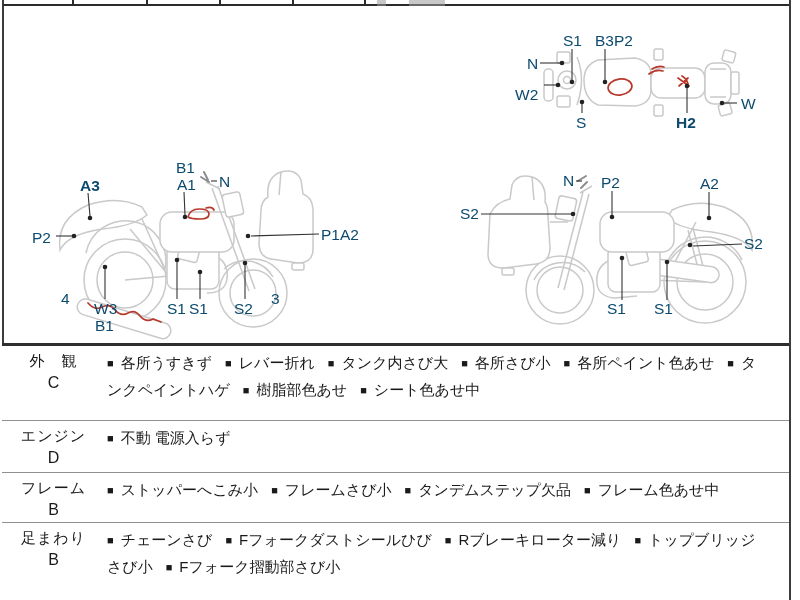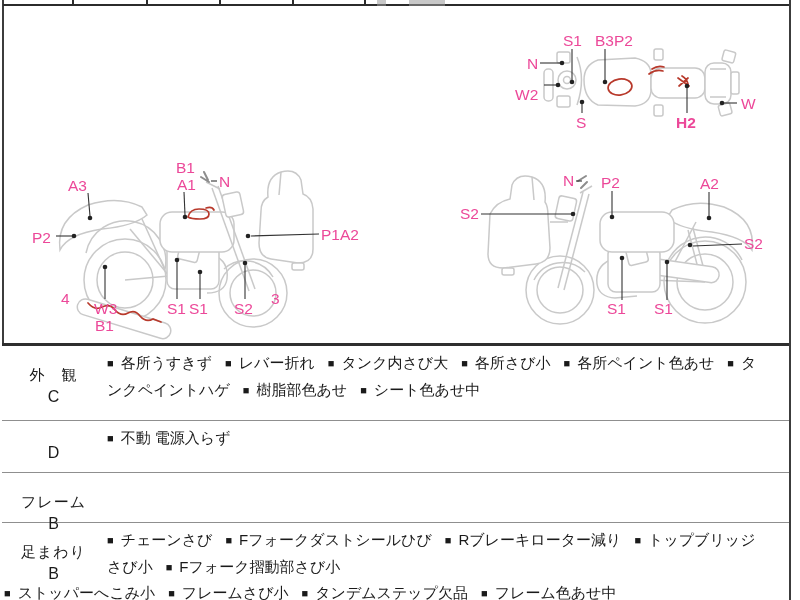--- a/index.html
+++ b/index.html
@@ -11,30 +11,30 @@
   .side-border { position:absolute; top:0; bottom:0; width:2px; background:#3c3c3c; }
   .side-border.left { left:2px; }
   .side-border.right { left:789px; }
 
   
   .top-line { position:absolute; left:3px; width:786px; top:4px; height:2px; background:#2b2b2b; }
   .top-tick { position:absolute; top:0; width:2px; height:5px; background:#2b2b2b; }
   .top-frag { position:absolute; top:0; height:6px; background:#9a9a9a; opacity:.55; }
 
   .diagram { position:absolute; }
-  .dlabel { position:absolute; font-size:15.5px; line-height:1.05; color:#ec4899; white-space:nowrap; }
+  .dlabel { position:absolute; font-size:15.5px; line-height:1.05; color:#0c4a6e; white-space:nowrap; }
 
   
   .insp { position:absolute; left:2px; top:343px; width:787px; border-top:3px solid #2e2e2e; background:#fff; }
   .insp-row { display:flex; border-bottom:1px solid #8f8f8f; }
   .insp-row:nth-of-type(1) { height:75px; }
   .insp-row:nth-of-type(2) { height:52px; }
-  .insp-row:nth-of-type(3) { height:50px;flex-direction:column; }
+  .insp-row:nth-of-type(3) { height:50px; }
   .insp-row:nth-of-type(4) { height:78px; border-bottom:none; }
-  .cat-cell { width:103px; flex:0 0 103px; text-align:center; padding-top:20px; }
+  .cat-cell { width:103px; flex:0 0 103px; text-align:center; padding-top:6px; }
   .cat { font-size:15px; letter-spacing:1px; }
   .grade { font-size:16px; margin-top:3px; }
   .item-list { flex:1; padding:4px 27px 0 2px; font-size:15px; line-height:25px; }
   .item { margin-right:13px; }
   .bullet { font-size:11px; margin-right:7px; position:relative; top:-1px; }
 
   svg .outline { stroke:#c9c9c9; stroke-width:1.5; fill:#fff; }
   svg .outline-open { stroke:#c9c9c9; stroke-width:1.5; fill:none; }
   svg .leader { stroke:#333; stroke-width:1.1; fill:none; }
   svg .dot { fill:#222; stroke:none; }
@@ -203,20 +203,21 @@
     <div class="insp-row">
       <div class="cat-cell">
         <div class="cat">外　観</div>
         <div class="grade">C</div>
       </div>
       <div class="item-list"><span class="item"><span class="bullet">■</span>各所うすきず</span><span class="item"><span class="bullet">■</span>レバー折れ</span><span class="item"><span class="bullet">■</span>タンク内さび大</span><span class="item"><span class="bullet">■</span>各所さび小</span><span class="item"><span class="bullet">■</span>各所ペイント色あせ</span><span class="item"><span class="bullet">■</span>タンクペイントハゲ</span><span class="item"><span class="bullet">■</span>樹脂部色あせ</span><span class="item"><span class="bullet">■</span>シート色あせ中</span></div>
     </div>
 
     <div class="insp-row">
       <div class="cat-cell">
+        <div class="cat">エンジン</div>
         <div class="grade">D</div>
       </div>
       <div class="item-list"><span class="item"><span class="bullet">■</span>不動 電源入らず</span></div>
     </div>
 
     <div class="insp-row">
       <div class="cat-cell">
         <div class="cat">フレーム</div>
         <div class="grade">B</div>
       </div>
@@ -233,21 +234,21 @@
   </div>
   </div>
 
 <span class="dlabel" style="left: 563px; top: 33px;">S1</span>
     <span class="dlabel" style="left: 595px; top: 33px;">B3P2</span>
     <span class="dlabel" style="left: 527px; top: 56px;">N</span>
     <span class="dlabel" style="left: 515px; top: 76px; margin-top: 11px;">W2</span>
     <span class="dlabel" style="left: 576px; top: 115px;">S</span>
     <span class="dlabel" style="left: 676px; top: 115px; font-weight: bold;">H2</span>
     <span class="dlabel" style="left: 741px; top: 96px;">W</span>
-    <span class="dlabel" style="left: 68px; top: 178px;">A3</span>
+    <span class="dlabel" style="left: 80px; top: 178px; font-weight: bold;">A3</span>
     <span class="dlabel" style="left: 176px; top: 160px;">B1</span>
     <span class="dlabel" style="left: 177px; top: 177px;">A1</span>
     <span class="dlabel" style="left: 219px; top: 174px;">N</span>
     <span class="dlabel" style="left: 32px; top: 230px;">P2</span>
     <span class="dlabel" style="left: 321px; top: 227px;">P1A2</span>
     <span class="dlabel" style="left: 61px; top: 291px;">4</span>
     <span class="dlabel" style="left: 94px; top: 301px;">W3</span>
     <span class="dlabel" style="left: 95px; top: 318px;">B1</span>
     <span class="dlabel" style="left: 167px; top: 301px;">S1</span>
     <span class="dlabel" style="left: 189px; top: 301px;">S1</span>

